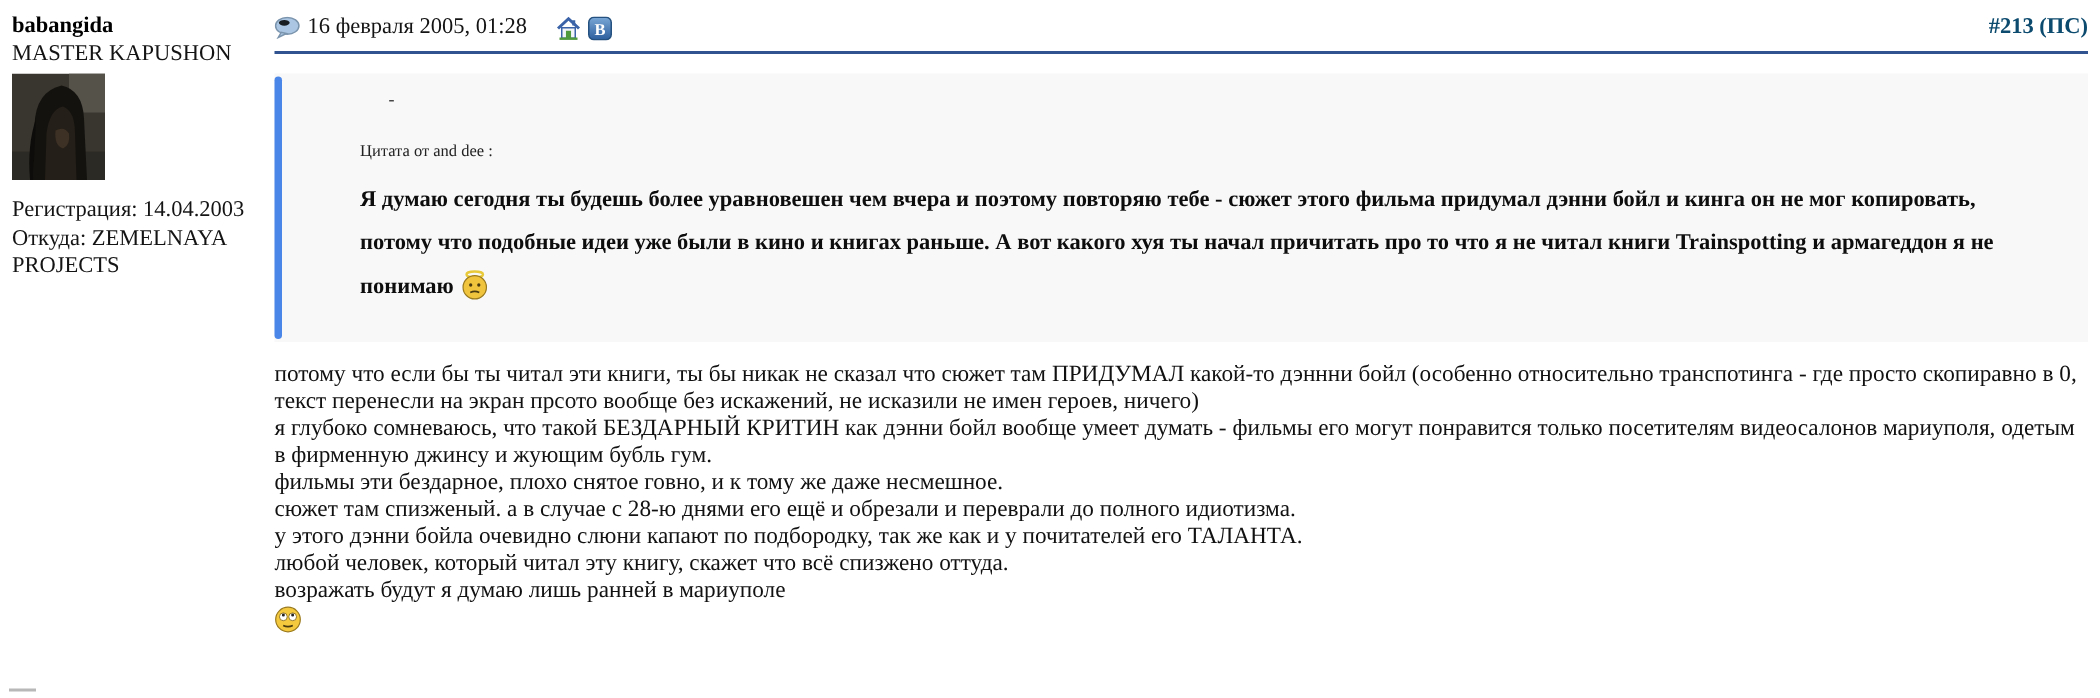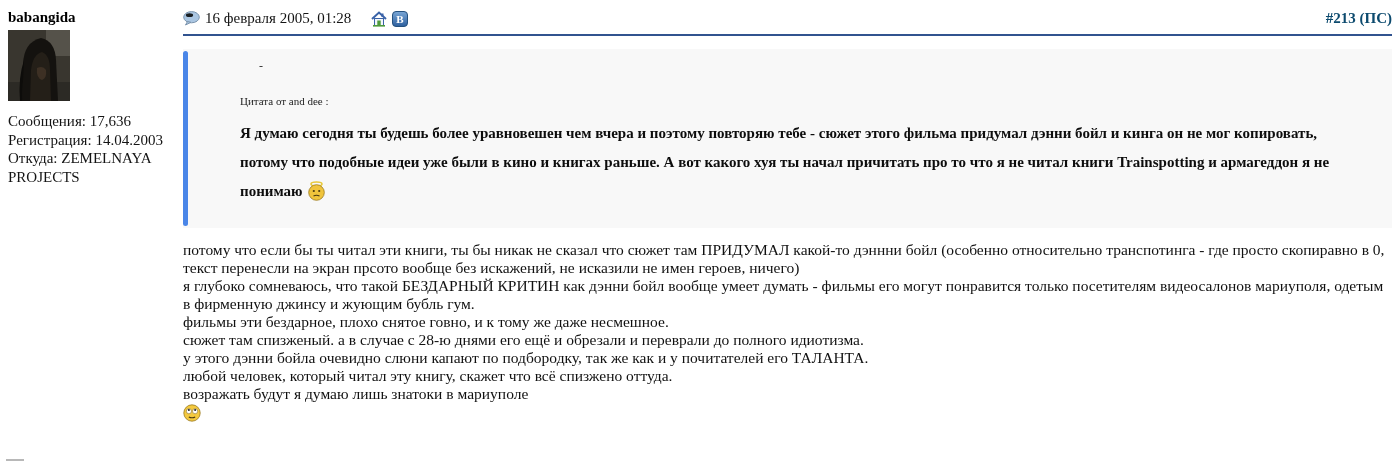--- a/index.html
+++ b/index.html
@@ -62,34 +62,34 @@
     border-top: 2px solid #9a9a9a; opacity: .7;
   }
 </style>
 </head>
 <body>
 
 <div class="page">
 
   <div class="poster-col">
     <div class="username">babangida</div>
+    <div class="user-title">MASTER KAPUSHON</div>
 
     <svg class="avatar" viewBox="0 0 62 71" aria-hidden="true">
       <rect x="0" y="0" width="62" height="71" fill="#39362f"></rect>
       <rect x="38" y="0" width="24" height="26" fill="#55524a"></rect>
       <rect x="0" y="52" width="62" height="19" fill="#2c2a25"></rect>
       <path d="M14 71 L15 34 Q16 12 33 8 Q47 11 48 30 L50 71 Z" fill="#14120f"></path>
       <path d="M22 71 L23 40 Q25 24 34 22 Q42 25 42 40 L43 71 Z" fill="#241f18"></path>
       <path d="M29 38 q6 -3 9 2 q1 8 -4 10 q-6 -2 -5 -12 Z" fill="#3d3024"></path>
       <path d="M12 71 Q10 48 16 30 L14 71 Z" fill="#0d0c0a"></path>
     </svg>
 
     <div class="poster-stats">
 
-    <div class="stat-line">Сообщения: 17,636</div>
         <div class="stat-line">Регистрация: 14.04.2003</div>
         <div class="stat-line">Откуда: ZEMELNAYA PROJECTS</div>
       </div>
   </div>
 
   <div class="post-col">
 
     <div class="post-header">
       <svg class="bubble-icon" viewBox="0 0 17 15" aria-hidden="true">
         <ellipse cx="8.5" cy="6.2" rx="7.8" ry="5.6" fill="#aac6e2" stroke="#7b94ad" stroke-width="1"></ellipse>
@@ -138,21 +138,21 @@
     </div>
 
     <div class="post-body">
 
     <div class="post-line">потому что если бы ты читал эти книги, ты бы никак не сказал что сюжет там ПРИДУМАЛ какой-то дэннни бойл (особенно относительно транспотинга - где просто скопиравно в 0, текст перенесли на экран прсото вообще без искажений, не исказили не имен героев, ничего)</div>
         <div class="post-line">я глубоко сомневаюсь, что такой БЕЗДАРНЫЙ КРИТИН как дэнни бойл вообще умеет думать - фильмы его могут понравится только посетителям видеосалонов мариуполя, одетым в фирменную джинсу и жующим бубль гум.</div>
         <div class="post-line">фильмы эти бездарное, плохо снятое говно, и к тому же даже несмешное.</div>
         <div class="post-line">сюжет там спизженый. а в случае с 28-ю днями его ещё и обрезали и переврали до полного идиотизма.</div>
         <div class="post-line">у этого дэнни бойла очевидно слюни капают по подбородку, так же как и у почитателей его ТАЛАНТА.</div>
         <div class="post-line">любой человек, который читал эту книгу, скажет что всё спизжено оттуда.</div>
-        <div class="post-line">возражать будут я думаю лишь знатоки в мариуполе</div>
+        <div class="post-line">возражать будут я думаю лишь ранней в мариуполе</div>
       </div>
 
     <svg class="end-smiley" viewBox="0 0 18 18" aria-hidden="true">
       <circle cx="9" cy="9" r="8.2" fill="#f4c93e" stroke="#9a7a1e" stroke-width="0.8"></circle>
       <circle cx="5.9" cy="7.2" r="2.6" fill="#ffffff" stroke="#8a6c18" stroke-width="0.6"></circle>
       <circle cx="12.1" cy="7.2" r="2.6" fill="#ffffff" stroke="#8a6c18" stroke-width="0.6"></circle>
       <circle cx="5.9" cy="6" r="1" fill="#222"></circle>
       <circle cx="12.1" cy="6" r="1" fill="#222"></circle>
       <path d="M5.8 13 Q9 14.6 12.2 13" fill="none" stroke="#4a3a10" stroke-width="1.1"></path>
     </svg>

